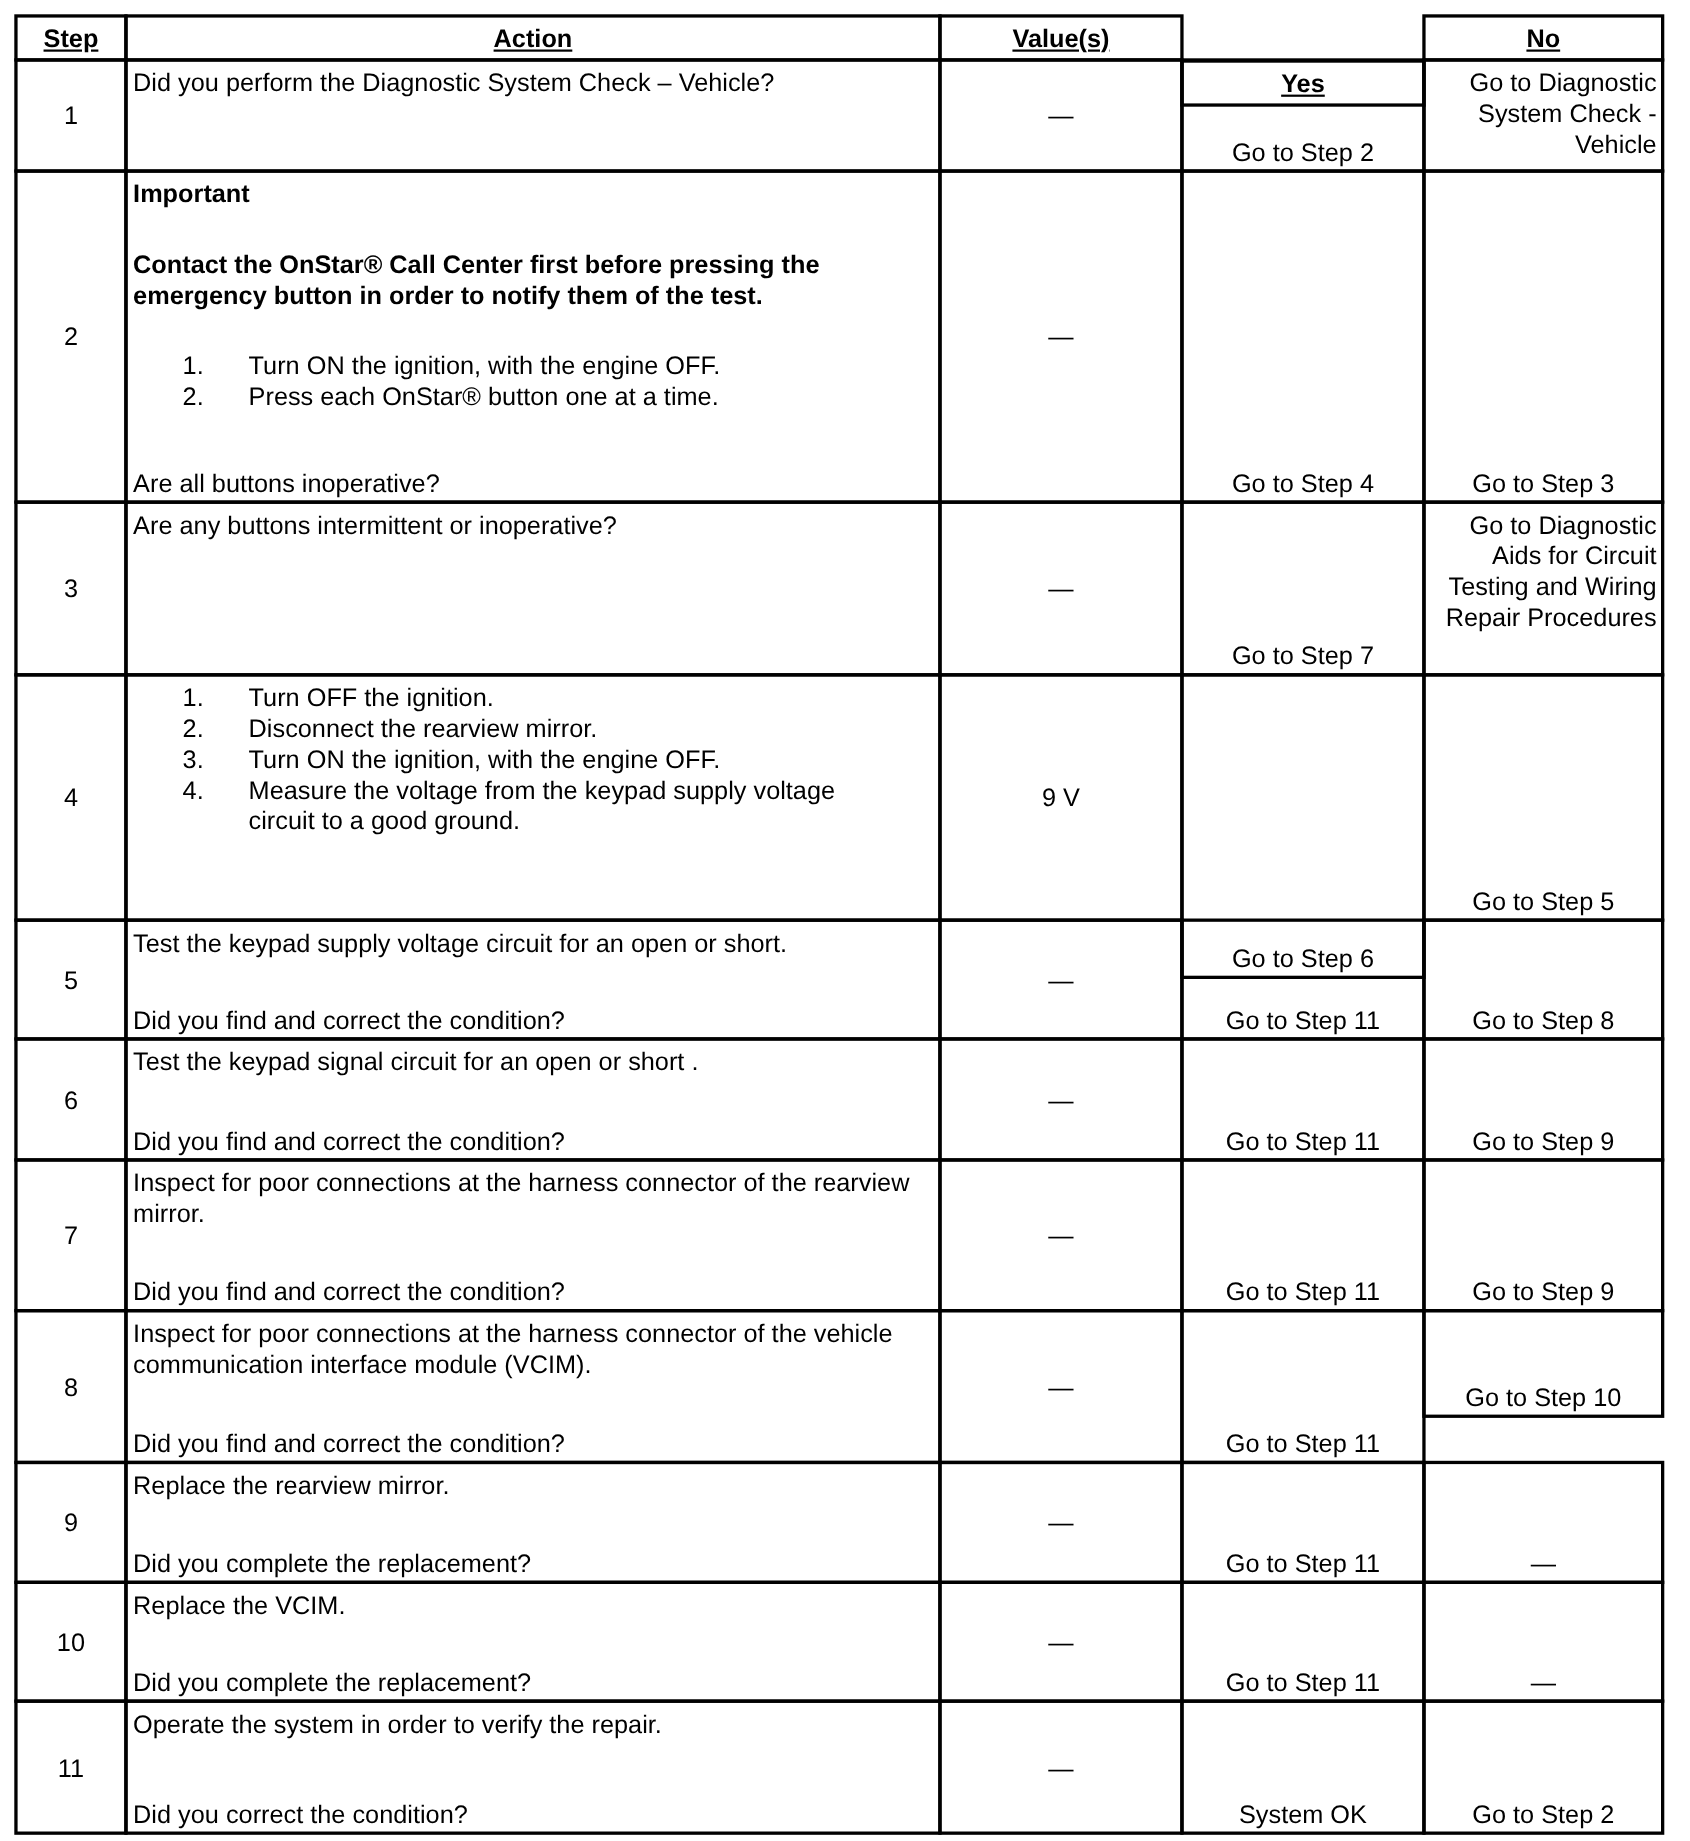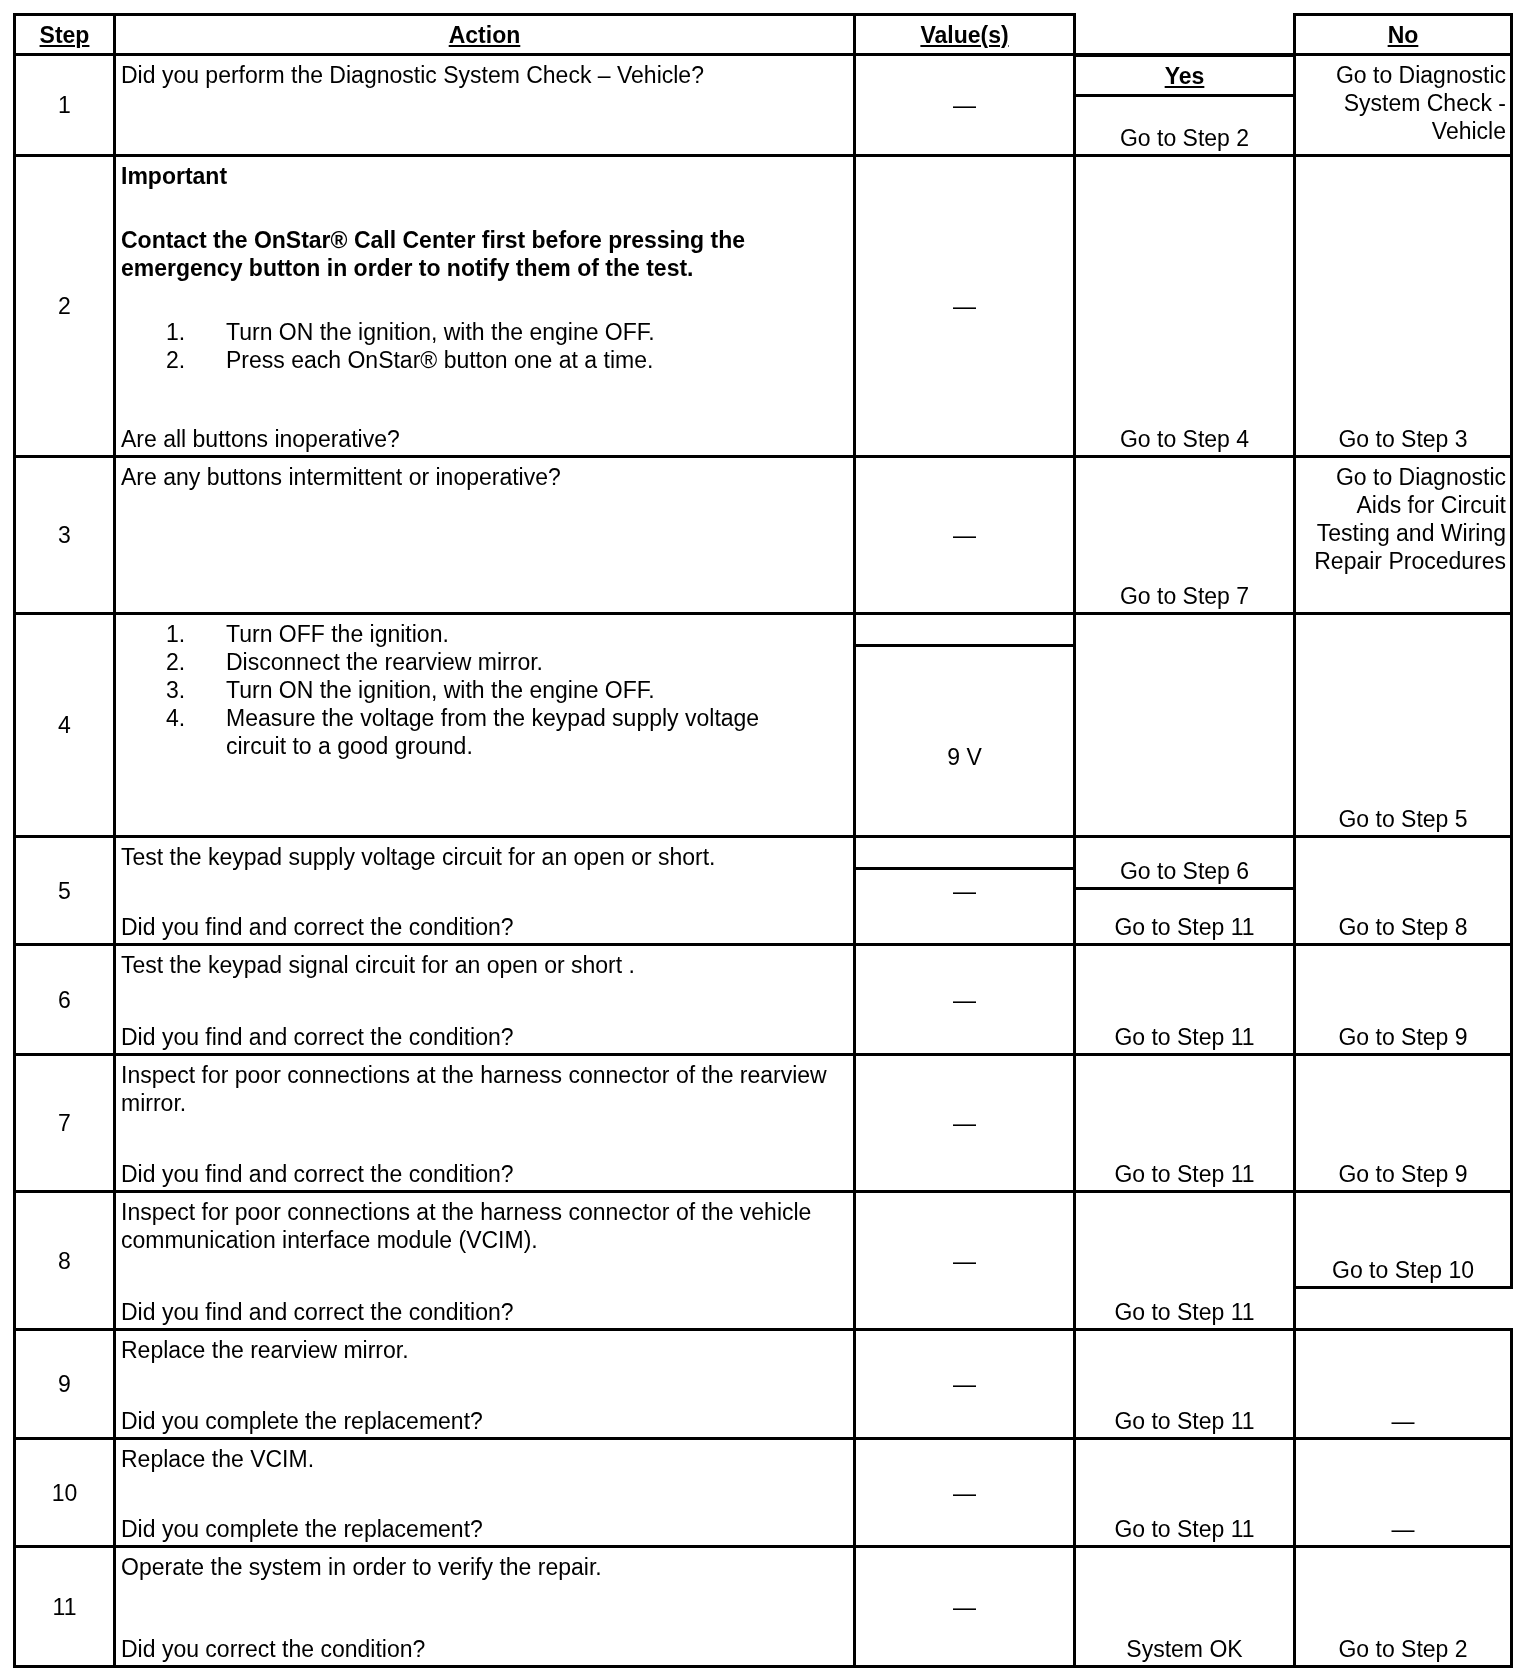--- a/index.html
+++ b/index.html
@@ -67,21 +67,21 @@
 
   <div class="cell stepnum" style="left:0;top:599px;width:103px;height:226px;">4</div>
   <div class="cell action" style="left:100px;top:599px;width:743px;height:226px;">
     <ol>
       <li><span class="num">1.</span><span>Turn OFF the ignition.</span></li>
       <li><span class="num">2.</span><span>Disconnect the rearview mirror.</span></li>
       <li><span class="num">3.</span><span>Turn ON the ignition, with the engine OFF.</span></li>
       <li style="padding-right:60px;"><span class="num">4.</span><span>Measure the voltage from the keypad supply voltage circuit to a good ground.</span></li>
     </ol>
   </div>
-  <div class="cell value" style="left:840px;top:599px;width:223px;height:226px;margin-top:32px;">9 V</div>
+  <div class="cell value" style="left:840px;top:599px;width:223px;height:226px;">9 V</div>
   <div class="cell yes" style="left:1060px;top:599px;width:223px;height:278px;">Go to Step 6</div>
   <div class="cell no" style="left:1280px;top:599px;width:220px;height:226px;">Go to Step 5</div>
 
   <div class="cell stepnum" style="left:0;top:822px;width:103px;height:111px;">5</div>
   <div class="cell action" style="left:100px;top:822px;width:743px;height:111px;">
     <div>Test the keypad supply voltage circuit for an open or short.</div>
     <div class="q">Did you find and correct the condition?</div>
   </div>
   <div class="cell value" style="left:840px;top:822px;width:223px;height:111px;">—</div>
   <div class="cell yes" style="left:1060px;top:822px;width:223px;height:111px;">Go to Step 11</div>

